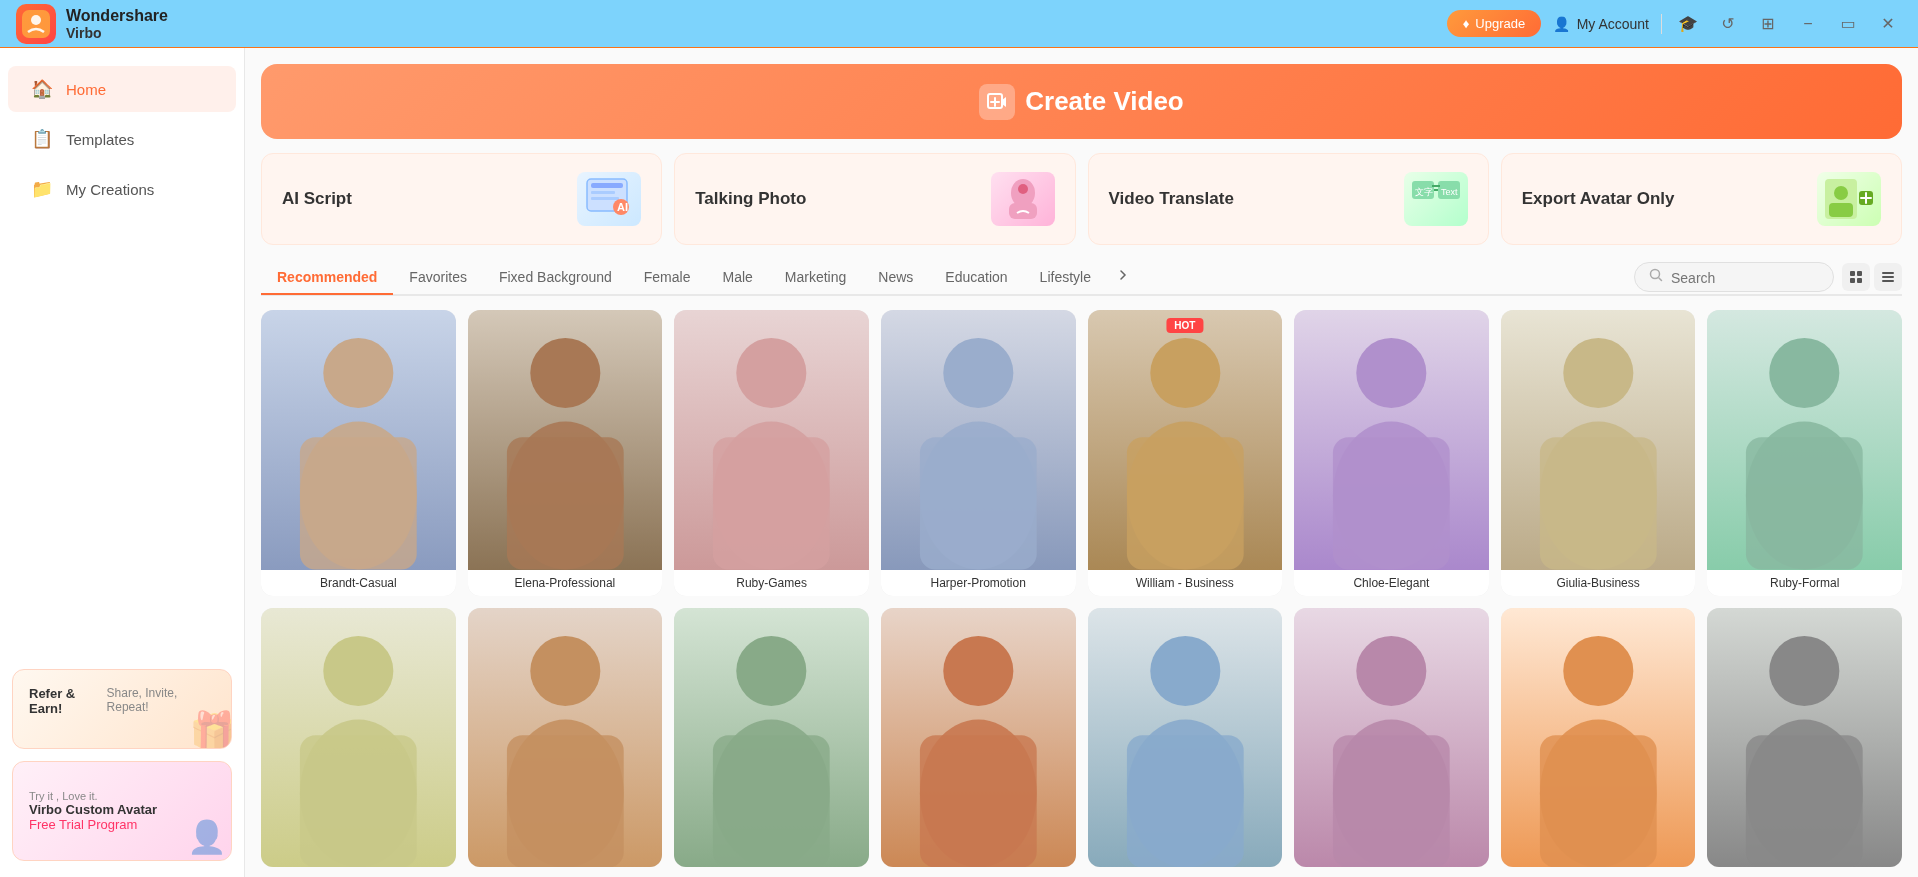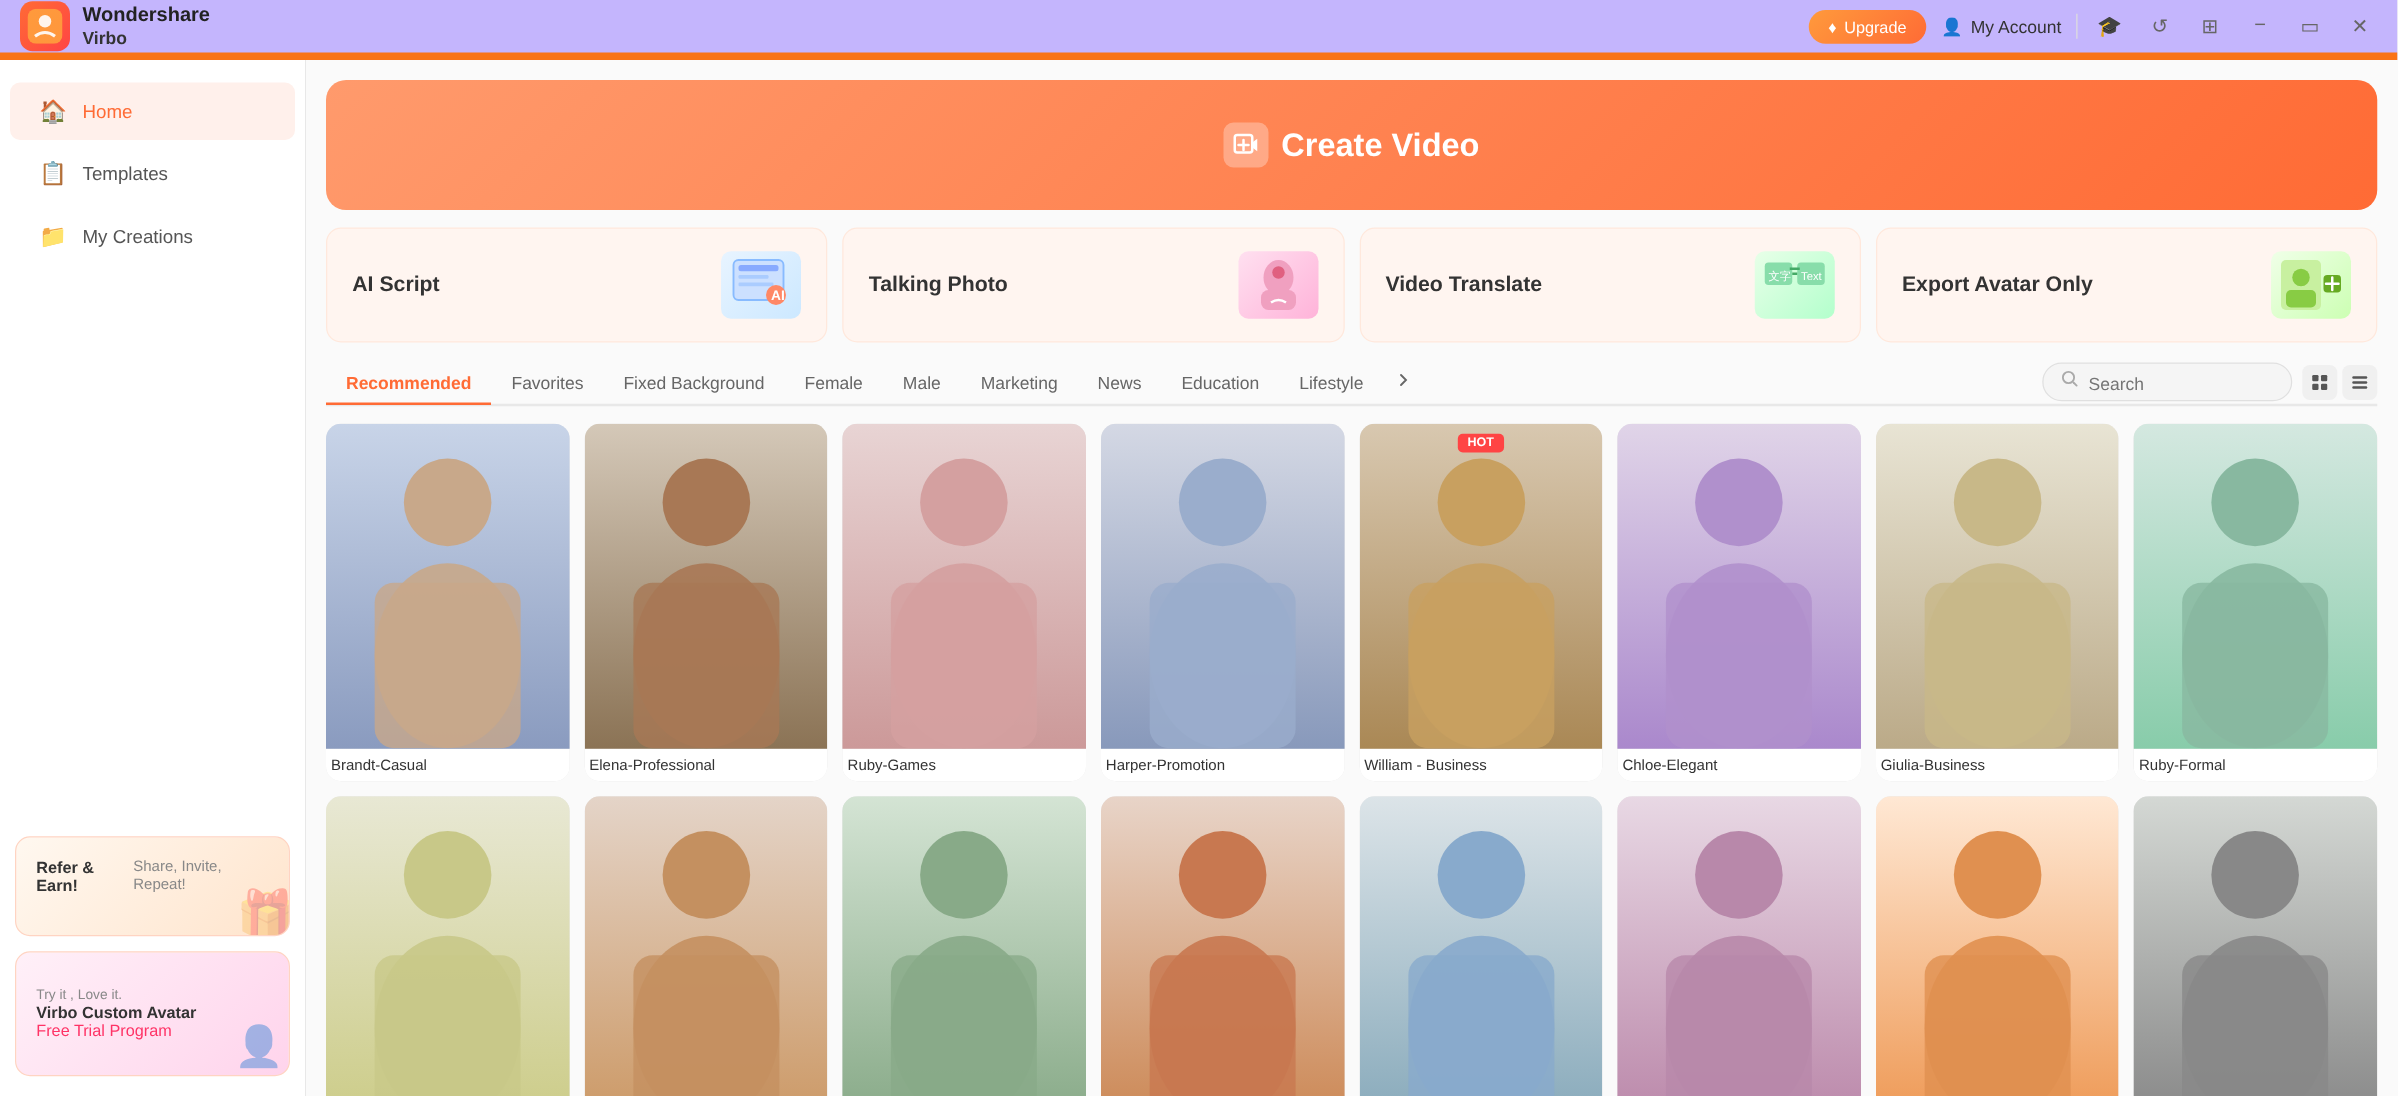--- a/index.html
+++ b/index.html
@@ -1,19 +1,19 @@
 <!DOCTYPE html>
 <html><head>
   <meta charset="utf-8">
   <style>
     * { box-sizing: border-box; margin: 0; padding: 0; }
     body { font-family: -apple-system, BlinkMacSystemFont, 'Segoe UI', sans-serif; background: #f5f5f5; width: 1918px; height: 877px; overflow: hidden; display: flex; flex-direction: column; }
 
     
-    .titlebar { height: 48px; background: #c4b5fd; display: flex; align-items: center; justify-content: space-between; padding: 0 16px; border-bottom: 6px solid #f97316; flex-shrink: 0; }
+    .titlebar { height: 48px; background: #7dd3fc; display: flex; align-items: center; justify-content: space-between; padding: 0 16px; border-bottom: 1px solid #f97316; flex-shrink: 0; }
     .titlebar-left { display: flex; align-items: center; gap: 10px; }
     .app-logo { width: 40px; height: 40px; border-radius: 10px; background: linear-gradient(135deg, #ff6b35, #ff4444); display: flex; align-items: center; justify-content: center; color: white; font-weight: bold; font-size: 14px; }
     .titlebar-right { display: flex; align-items: center; gap: 12px; }
     .upgrade-btn { background: linear-gradient(135deg, #ff9a3c, #ff6b35); color: white; border: none; padding: 6px 16px; border-radius: 20px; font-size: 13px; cursor: pointer; display: flex; align-items: center; gap: 6px; }
     .my-account-btn { display: flex; align-items: center; gap: 6px; font-size: 14px; color: #333; cursor: pointer; border: none; background: none; }
     .titlebar-divider { width: 1px; height: 20px; background: #ddd; }
     .title-icon-btn { width: 28px; height: 28px; border: none; background: none; cursor: pointer; color: #666; font-size: 16px; display: flex; align-items: center; justify-content: center; }
 
     
     .main-layout { display: flex; flex: 1; overflow: hidden; }
@@ -23,21 +23,21 @@
     .nav-item { display: flex; align-items: center; gap: 12px; padding: 12px 24px; cursor: pointer; font-size: 15px; color: #555; border-radius: 8px; margin: 2px 8px; }
     .nav-item.active { background: #fff0eb; color: #ff6b35; }
     .nav-item-icon { width: 22px; height: 22px; display: flex; align-items: center; justify-content: center; font-size: 18px; }
     .sidebar-promo { margin: auto 12px 0; display: flex; flex-direction: column; gap: 12px; }
     .promo-card { border-radius: 12px; padding: 16px; background: linear-gradient(135deg, #fff5f0, #ffe8e0); border: 1px solid #ffd4c2; cursor: pointer; }
 
     
     .content { flex: 1; background: #fafafa; overflow-y: auto; padding: 0; }
 
     
-    .hero-banner { margin: 16px 16px 0; border-radius: 16px; background: linear-gradient(135deg, #ff9a6c, #ff6b35); display: flex; align-items: center; justify-content: center; height: 104px; cursor: pointer; }
+    .hero-banner { margin: 16px 16px 0; border-radius: 16px; background: linear-gradient(135deg, #ff9a6c, #ff6b35); display: flex; align-items: center; justify-content: center; height: 75px; cursor: pointer; }
     .hero-btn { display: flex; align-items: center; gap: 10px; color: white; font-size: 26px; font-weight: 700; }
     .hero-icon { width: 36px; height: 36px; background: rgba(255,255,255,0.3); border-radius: 8px; display: flex; align-items: center; justify-content: center; font-size: 20px; }
 
     
     .feature-row { display: flex; gap: 12px; margin: 14px 16px 13px; }
     .feature-card { flex: 1; background: #fff5f0; border-radius: 12px; padding: 18px 20px; display: flex; align-items: center; justify-content: space-between; cursor: pointer; border: 1px solid #ffe8dc; }
     .feature-card-label { font-size: 17px; font-weight: 600; color: #333; }
     .feature-card-img { width: 64px; height: 54px; border-radius: 8px; overflow: hidden; display: flex; align-items: center; justify-content: center; }
 
     
@@ -55,21 +55,21 @@
     .search-input-wrap { display: flex; align-items: flex-end; background: #f5f5f5; border: 1px solid #e0e0e0; border-radius: 20px; padding: 5px 14px; gap: 8px; width: 200px; }
     .search-input-wrap input { border: none; background: none; outline: none; font-size: 14px; color: #333; width: 100%; }
     .view-toggle { display: flex; gap: 4px; }
     .view-btn { width: 28px; height: 28px; border: none; background: #f0f0f0; border-radius: 6px; cursor: pointer; display: flex; align-items: center; justify-content: center; font-size: 14px; }
 
     
     .avatar-grid { display: grid; grid-template-columns: repeat(8, 1fr); gap: 12px; margin: 14px 16px; }
     .avatar-card { border-radius: 12px; overflow: hidden; cursor: pointer; background: #e8e8e8; position: relative; }
     .avatar-img { width: 100%; aspect-ratio: 3/4; display: flex; align-items: flex-end; justify-content: center; position: relative; overflow: hidden; }
     .hot-badge { position: absolute; top: 8px; left: 50%; transform: translateX(-50%); background: #ff4444; color: white; font-size: 10px; font-weight: 700; padding: 2px 8px; border-radius: 4px; }
-    .avatar-name { font-size: 12px; color: #333; padding: 6px 4px; background: #fff; }
+    .avatar-name { font-size: 12px; color: #333; text-align: center; padding: 6px 4px; background: #fff; }
 
     
     .av-1 { background: linear-gradient(180deg, #c8d4e8 0%, #8a9bbf 100%); }
     .av-2 { background: linear-gradient(180deg, #d4c8b8 0%, #8b7355 100%); }
     .av-3 { background: linear-gradient(180deg, #e8d4d4 0%, #cc9999 100%); }
     .av-4 { background: linear-gradient(180deg, #d4d8e4 0%, #8899bb 100%); }
     .av-5 { background: linear-gradient(180deg, #d8c8b0 0%, #aa8855 100%); }
     .av-6 { background: linear-gradient(180deg, #e0d4e8 0%, #aa88cc 100%); }
     .av-7 { background: linear-gradient(180deg, #e8e4d4 0%, #bbaa88 100%); }
     .av-8 { background: linear-gradient(180deg, #d4e8e0 0%, #88ccaa 100%); }

